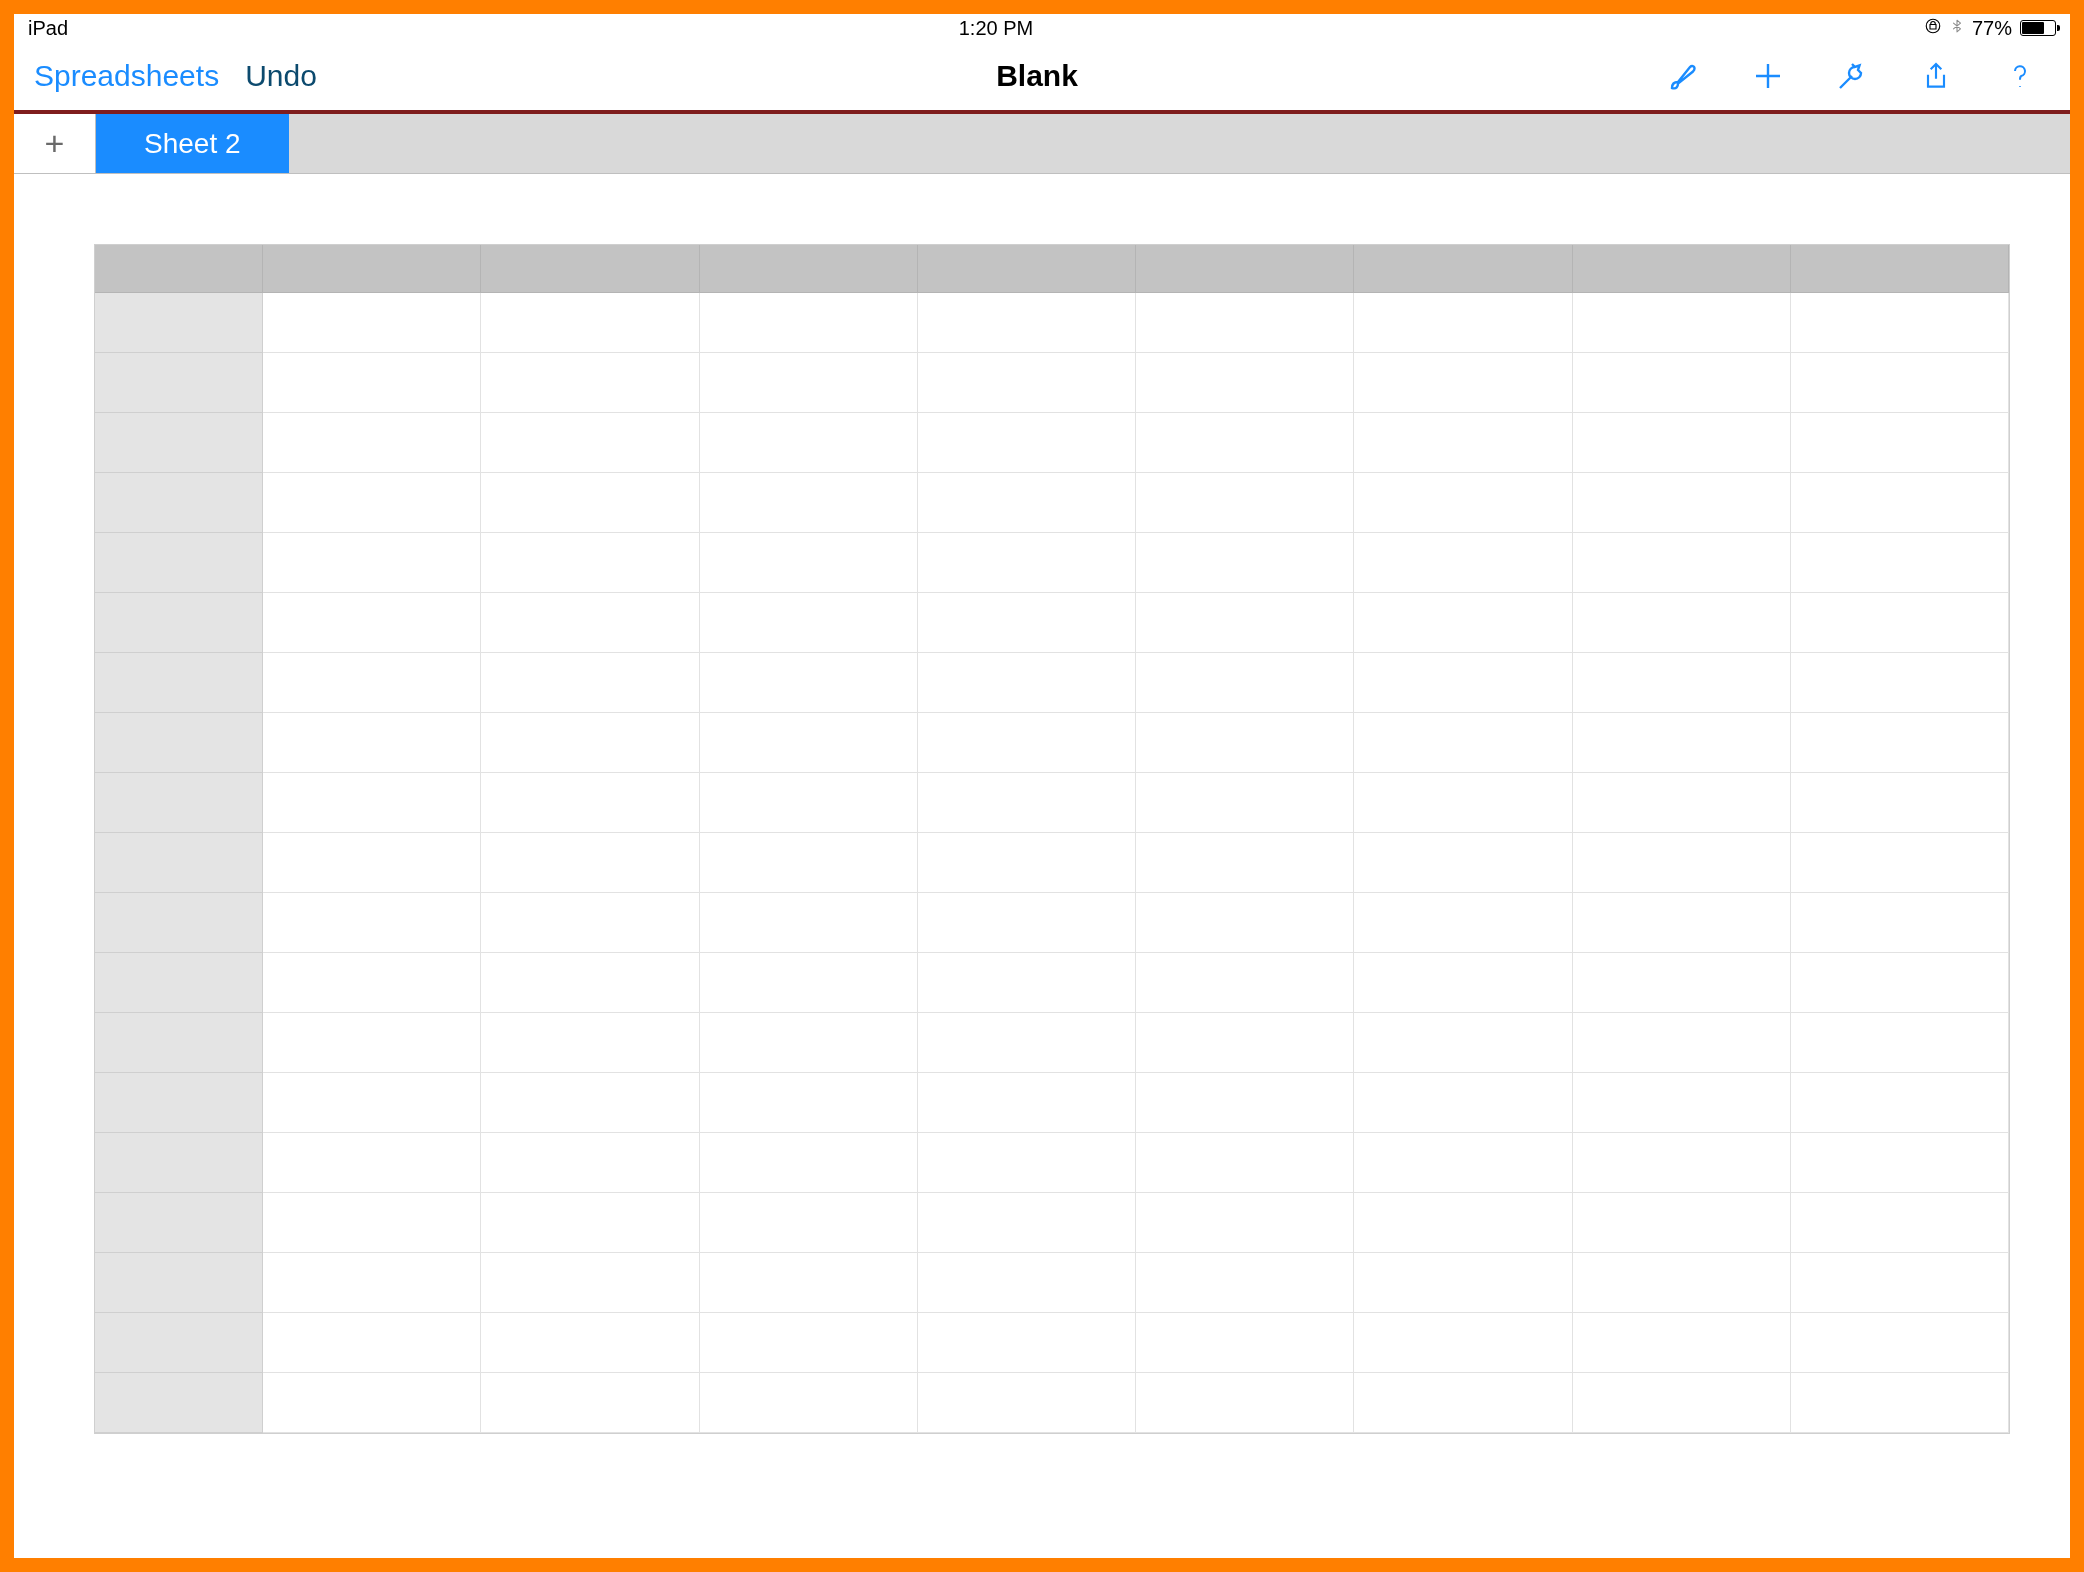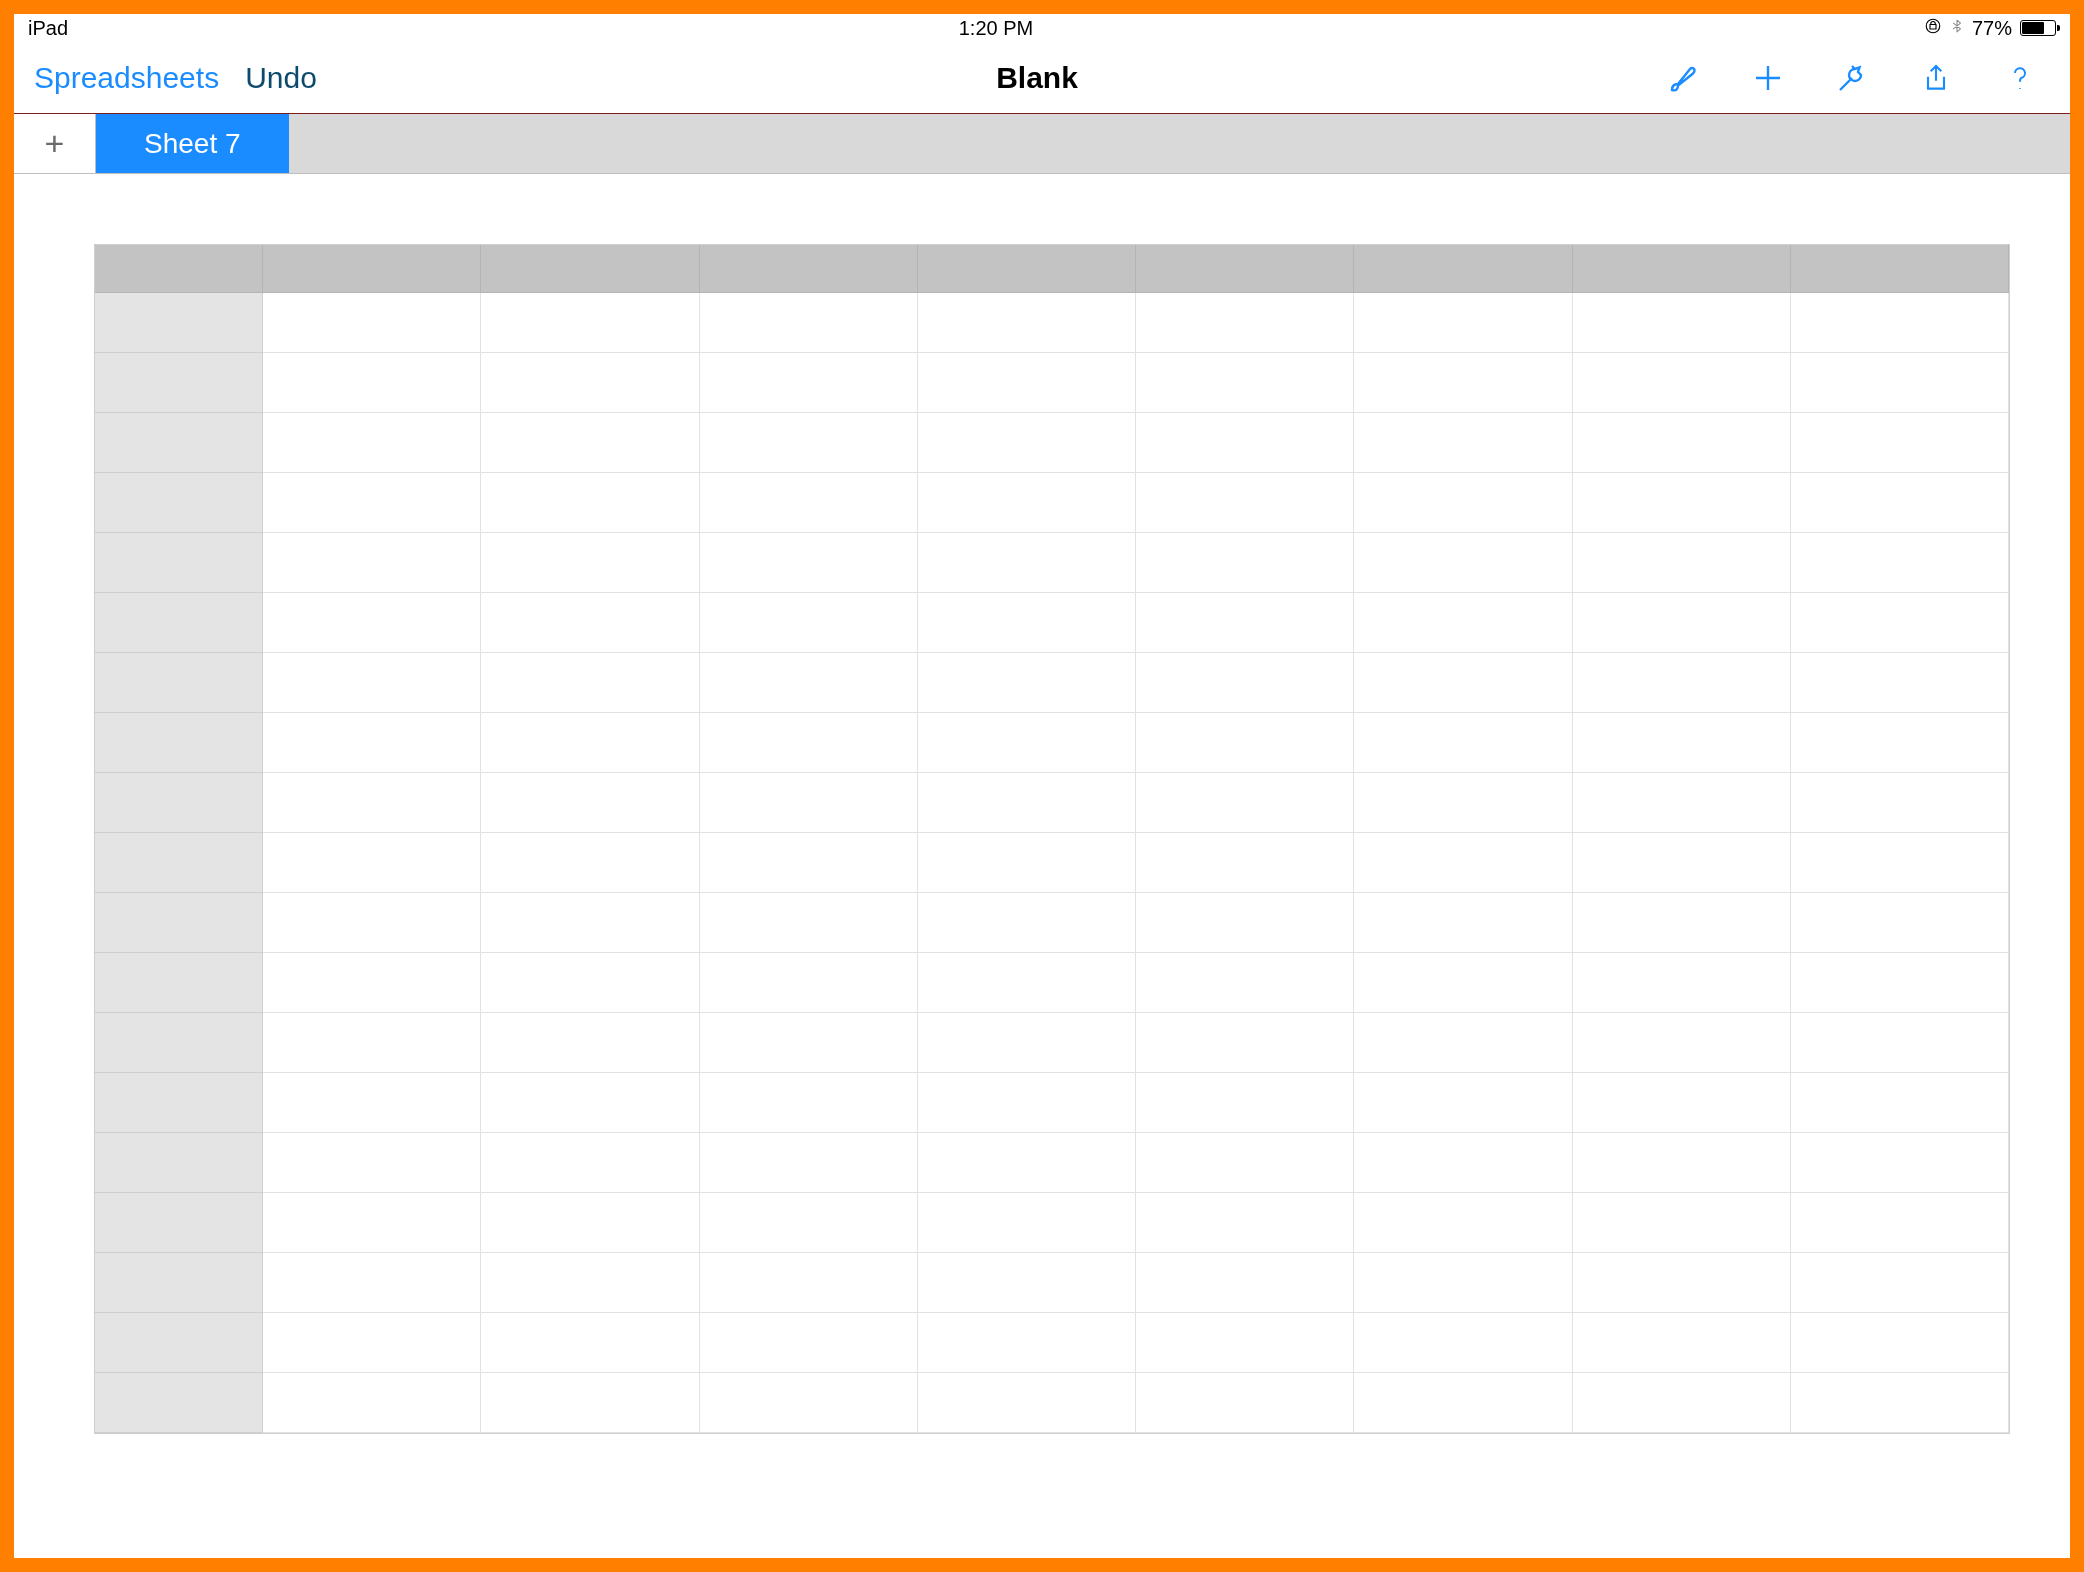--- a/index.html
+++ b/index.html
@@ -40,21 +40,21 @@
     content: ""; position: absolute; right: -5px; top: 4px;
     width: 3px; height: 6px; background: #000; border-radius: 0 2px 2px 0;
   }
   .battery .fill { position:absolute; left:1px; top:1px; bottom:1px; width:66%; background:#000; border-radius:1px;}
   
   .toolbar {
     height: 72px;
     display: flex;
     align-items: center;
     padding: 0 20px;
-    border-bottom: 1px solid #7f1d1d;
+    border-bottom: 4px solid #7f1d1d;
   }
   .toolbar .left { display:flex; align-items:center; gap: 26px; flex:1; }
   .toolbar .center { flex:1; text-align:center; font-size: 30px; font-weight:700; color:#000; }
   .toolbar .right { flex:1; display:flex; justify-content:flex-end; align-items:center; gap: 44px; padding-right:10px;}
   .tb-link { color:#1a8cff; font-size: 30px; font-weight:300; cursor:pointer; }
   .tb-disabled { color:#0c4a6e; font-size: 30px; font-weight:300; }
   .icon-btn { width:40px; height:40px; display:flex; align-items:center; justify-content:center; cursor:pointer; color:#1a8cff; }
   .icon-btn svg { stroke:#1a8cff; fill:none; stroke-width:1.6; }
   
   .tabsbar {
@@ -160,21 +160,21 @@
       <span class="icon-btn">
         <svg width="30" height="36" viewBox="0 0 24 24">
             <path d="M8 8 a4 4 0 1 1 5 4 c-1 .5-1 1-1 3 M12 20 v0.5"></path>
           </svg>
       </span>
     </div>
   </div>
 
   <div class="tabsbar">
     <div class="addsheet">+</div>
-    <div class="sheet-tab">Sheet 7</div>
+    <div class="sheet-tab">Sheet 2</div>
   </div>
 
   <div class="canvas">
     <div class="grid" id="grid">
         <div class="gridrow">
           <div class="colhead first"></div>
           <div class="colhead rest"></div>
           <div class="colhead rest"></div>
           <div class="colhead rest"></div>
           <div class="colhead rest"></div>

